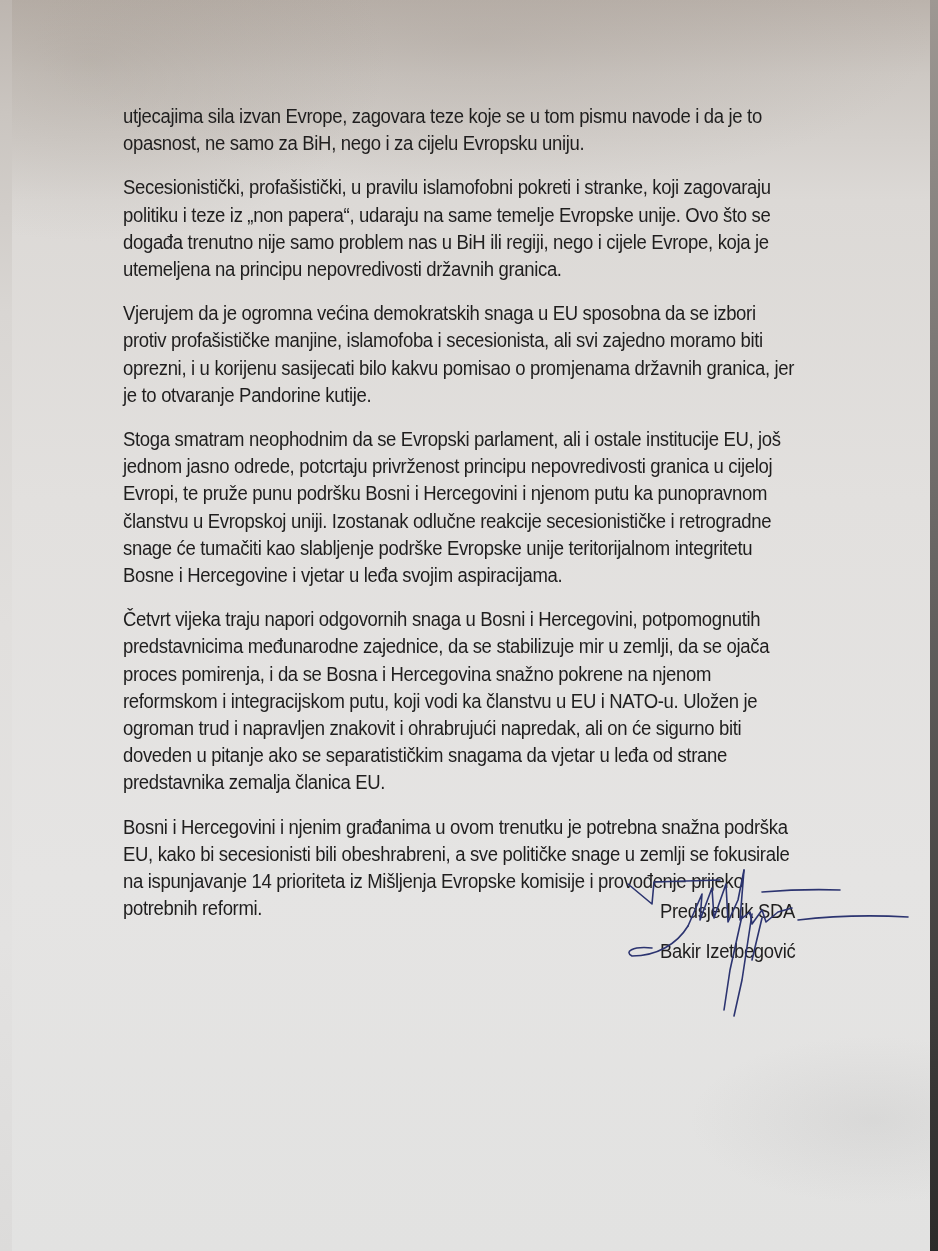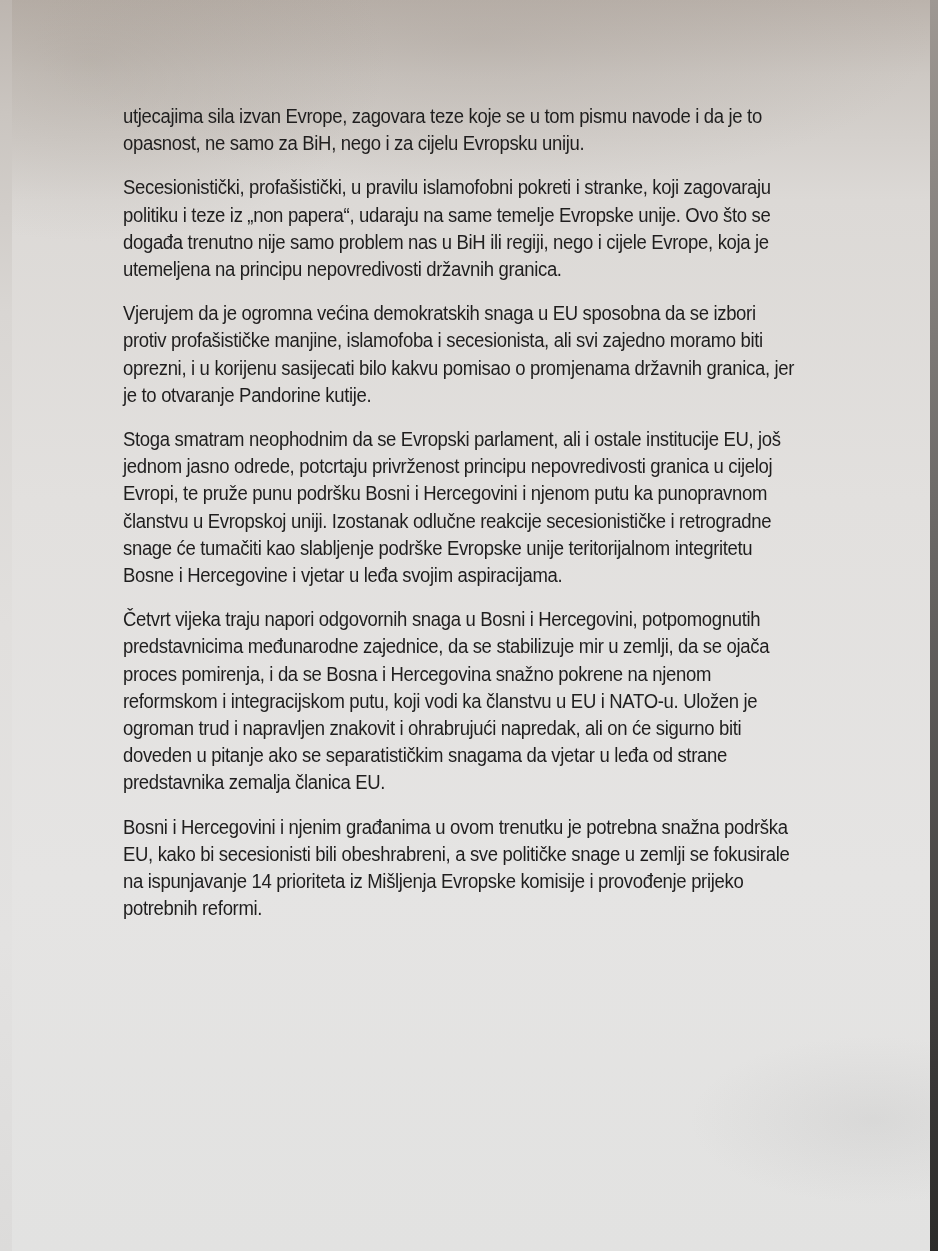--- a/index.html
+++ b/index.html
@@ -114,14 +114,34 @@
 reformskom i integracijskom putu, koji vodi ka članstvu u EU i NATO-u. Uložen je
 ogroman trud i napravljen znakovit i ohrabrujući napredak, ali on će sigurno biti
 doveden u pitanje ako se separatističkim snagama da vjetar u leđa od strane
 predstavnika zemalja članica EU.</p>
     <p>Bosni i Hercegovini i njenim građanima u ovom trenutku je potrebna snažna podrška
 EU, kako bi secesionisti bili obeshrabreni, a sve političke snage u zemlji se fokusirale
 na ispunjavanje 14 prioriteta iz Mišljenja Evropske komisije i provođenje prijeko
 potrebnih reformi.</p>
   </div>
 
+  <div class="signature-block">
+    <div class="sig-title">Predsjednik SDA</div>
+    <div class="sig-name">Bakir Izetbegović</div>
+    <svg class="sig-svg" viewBox="0 0 330 180" fill="none" stroke="#2c3470" stroke-width="1.6" stroke-linecap="round" stroke-linejoin="round">
+
+      <path d="M26 24 L50 44 L52 22 L118 20"></path>
+
+      <path d="M160 32 C185 30 210 29 238 30"></path>
+
+      <path d="M196 60 C230 56 270 55 306 57"></path>
+
+      <path d="M50 88 C30 86 22 92 30 96 C55 96 75 84 86 66"></path>
+
+      <path d="M86 66 L100 34 L98 60 L110 28 L112 58 L124 24 L126 62 L136 40 L142 10"></path>
+      <path d="M142 10 L138 60 L148 52 L150 64 L160 50 L164 62 L176 52 L190 48"></path>
+      <path d="M140 56 L128 110 L122 150"></path>
+      <path d="M150 54 L140 120 L132 156"></path>
+      <path d="M160 58 L150 100"></path>
+    </svg>
+  </div>
 </div>
 <div class="right-edge"></div>
 
 </body></html>

